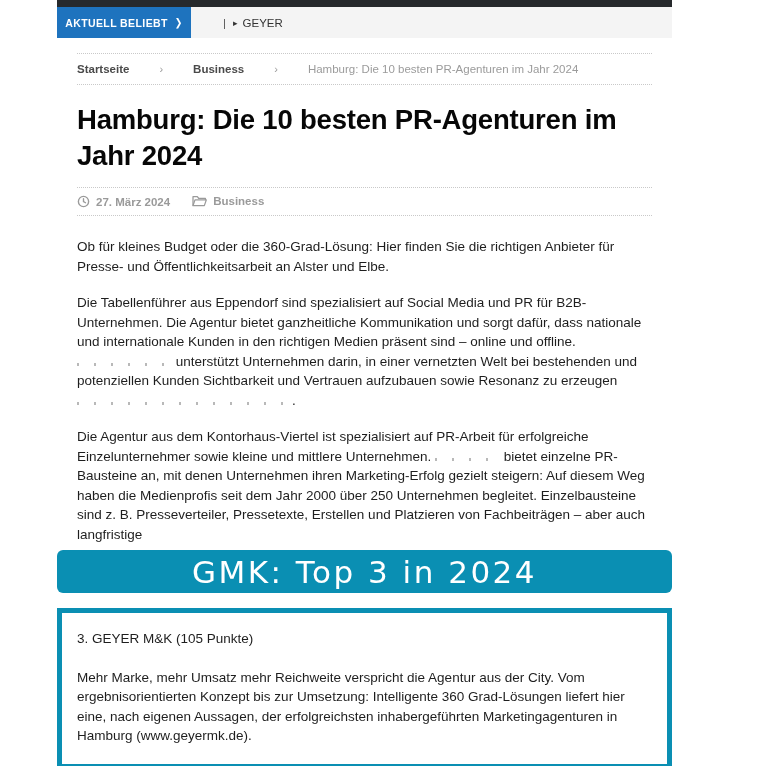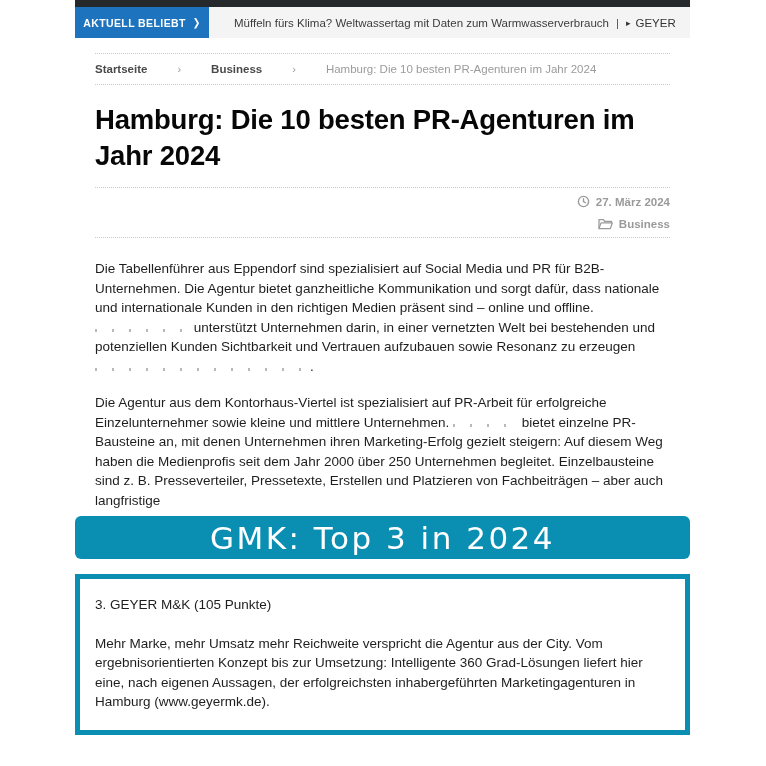--- a/index.html
+++ b/index.html
@@ -2,21 +2,21 @@
 <html lang="de" style="--accent-blue: #1e73be; --teal: #0a8fb3;"><head>
 <meta charset="utf-8">
 <style>
   * { margin: 0; padding: 0; box-sizing: border-box; }
   html, body { background: #ffffff; }
   body {
     width: 766px; height: 766px; overflow: hidden; position: relative;
     font-family: "Liberation Sans", "DejaVu Sans", sans-serif;
     -webkit-font-smoothing: antialiased;
   }
-  .col { margin-left: 75px; width: 615px; }
+  .col { margin-left: 57px; width: 615px; }
 
   
   .topbar { }
   .topbar-dark { height: 7px; background: #26292c; }
   .topbar-row { display: flex; height: 31px; align-items: stretch; }
   .aktuell-btn {
     background: var(--accent-blue, #1e73be); color: #fff; border: none;
     font-family: inherit; font-size: 10.5px; font-weight: bold; letter-spacing: .4px;
     width: 134px; flex: 0 0 134px; display: flex; align-items: center; justify-content: center;
     gap: 7px; cursor: pointer;
@@ -44,22 +44,22 @@
   .breadcrumb .bc-current { color: #9b9b9b; font-weight: normal; }
 
   h1.page-title {
     margin-top: 17px; font-size: 27.5px; line-height: 36px; font-weight: bold;
     color: #070707; letter-spacing: -0.2px;
   }
 
   .meta {
     margin-top: 13px; padding: 7px 0;
     border-top: 1px dotted #c9c9c9; border-bottom: 1px dotted #c9c9c9;
-    display: flex; align-items: flex-end; gap: 10px;
-    font-size: 11.5px; font-weight: bold; color: #9a9a9a; flex-direction: column;
+    display: flex; align-items: flex-start; gap: 22px;
+    font-size: 11.5px; font-weight: bold; color: #9a9a9a;
   }
   .meta .meta-item { display: flex; align-items: center; gap: 6px; }
   .meta svg { display: block; color: #9a9a9a; }
 
   .article-body { padding-top: 21px; font-size: 13.5px; line-height: 19.5px; color: #1e1e1e; }
   .article-body p.para { margin-bottom: 17px; }
   .redacted {
     display: inline-block; height: 3px; vertical-align: baseline;
     background: repeating-linear-gradient(90deg, rgba(70,70,70,.38) 0 2px, transparent 2px 17px);
   }
@@ -90,21 +90,20 @@
 <body>
 
 <div class="col topbar">
   <div class="topbar-dark"></div>
   <div class="topbar-row">
     <button class="aktuell-btn">
       <span>AKTUELL BELIEBT</span>
       <span class="chev">❯</span>
     </button>
     <div class="ticker">
-      <span>Müffeln fürs Klima? Weltwassertag mit Daten zum Warmwasserverbrauch</span>
       <span class="sep">|</span>
       <span class="play">▸</span>
       <span class="cat">GEYER</span>
     </div>
   </div>
 </div>
 
 <div class="col content">
 
   <nav class="breadcrumb">
@@ -128,20 +127,21 @@
     <span class="meta-item">
       <svg width="15" height="12" viewBox="0 0 18 14" aria-hidden="true">
         <path d="M1.2 12.6 V1.8 h5.2 l1.5 1.9 h8.2 v2" fill="none" stroke="currentColor" stroke-width="1.5" stroke-linejoin="round"></path>
         <path d="M1.2 12.6 L3.6 5.7 h13.6 l-2.4 6.9 Z" fill="none" stroke="currentColor" stroke-width="1.5" stroke-linejoin="round"></path>
       </svg>
       <span>Business</span>
     </span>
   </div>
 
   <div class="article-body">
+      <p class="para">Ob für kleines Budget oder die 360-Grad-Lösung: Hier finden Sie die richtigen Anbieter für Presse- und Öffentlichkeitsarbeit an Alster und Elbe.</p>
       <p class="para">Die Tabellenführer aus Eppendorf sind spezialisiert auf Social Media und PR für B2B-Unternehmen. Die Agentur bietet ganzheitliche Kommunikation und sorgt dafür, dass nationale und internationale Kunden in den richtigen Medien präsent sind – online und offline. <span class="redacted" style="width: 95px;"></span> unterstützt Unternehmen darin, in einer vernetzten Welt bei bestehenden und potenziellen Kunden Sichtbarkeit und Vertrauen aufzubauen sowie Resonanz zu erzeugen <span class="redacted" style="width: 215px;"></span>.</p>
       <p class="para">Die Agentur aus dem Kontorhaus-Viertel ist spezialisiert auf PR-Arbeit für erfolgreiche Einzelunternehmer sowie kleine und mittlere Unternehmen. <span class="redacted" style="width: 65px;"></span> bietet einzelne PR-Bausteine an, mit denen Unternehmen ihren Marketing-Erfolg gezielt steigern: Auf diesem Weg haben die Medienprofis seit dem Jahr 2000 über 250 Unternehmen begleitet. Einzelbausteine sind z. B. Presseverteiler, Pressetexte, Erstellen und Platzieren von Fachbeiträgen – aber auch langfristige</p>
     </div>
 
   <div class="gmk-banner">
     <span class="gmk-label">GMK: Top 3 in 2024</span>
   </div>
 
   <div class="highlight-box">
     <p class="hb-heading">3. GEYER M&amp;K (105 Punkte)</p>

